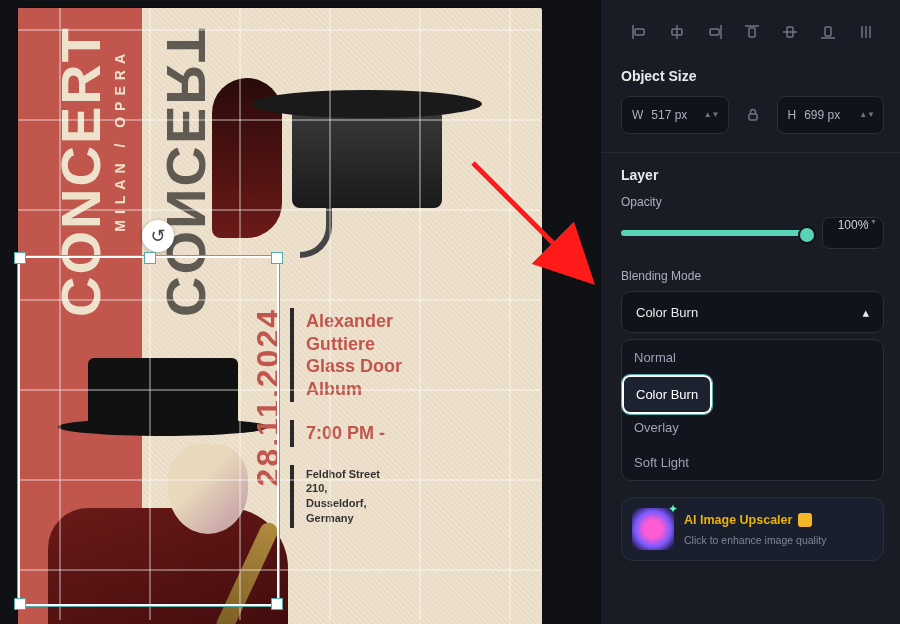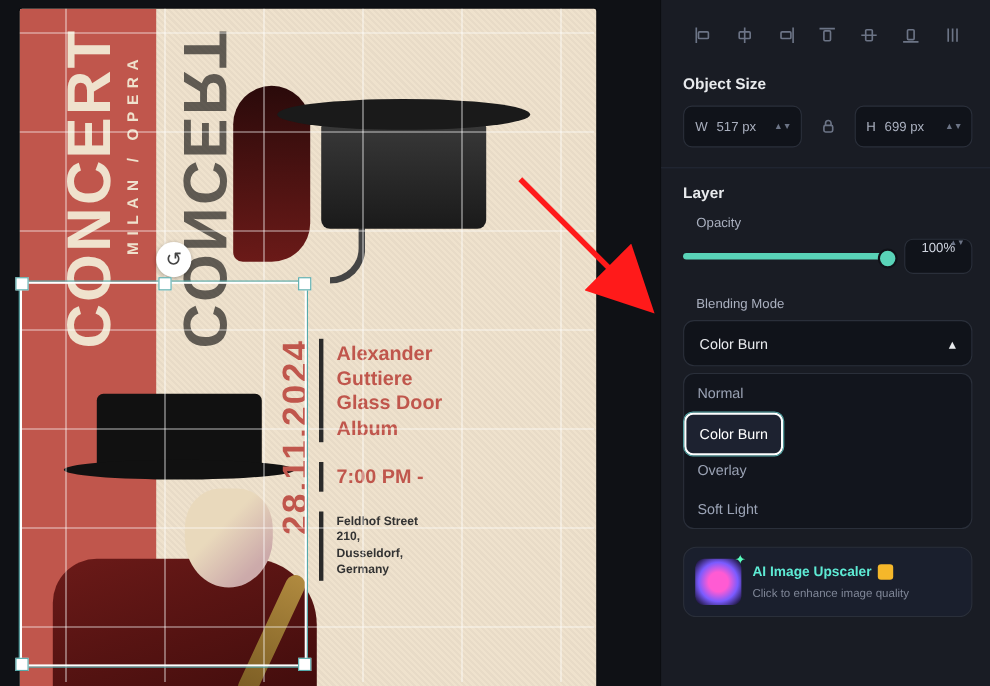--- a/index.html
+++ b/index.html
@@ -37,21 +37,21 @@
   .sel.main{left:18px;top:256px;width:257px;height:346px}
   .handle{position:absolute;width:10px;height:10px;background:#fff;border:1px solid #5aa}
   .grid line{stroke:rgba(255,255,255,.7);stroke-width:1}
   .rotbtn{position:absolute;left:142px;top:220px;width:32px;height:32px;background:#fff;border-radius:50%;display:flex;align-items:center;justify-content:center;color:#444;font-size:18px;box-shadow:0 1px 4px rgba(0,0,0,.3)}
 
   
   .panel{position:absolute;right:0;top:0;width:300px;height:624px;background:#191c24;border-left:1px solid #0b0d11;padding:16px 16px 0 20px;box-sizing:border-box}
   .alignrow{display:flex;justify-content:space-between;padding:4px 6px 18px 6px;color:#6c7486}
   .alignrow span{width:24px;height:24px;display:flex;align-items:center;justify-content:center;cursor:pointer}
   .hdr{font-size:14px;font-weight:700;margin:6px 0 12px 0;color:#e8eaed}
-  .sub{font-size:12px;color:#aab0bf;margin:12px 0 8px 12px}
+  .sub{font-size:12px;color:#aab0bf;margin:12px 0 8px 0}
   .sizerow{display:flex;align-items:center;gap:10px}
   .field{flex:1;background:#10131a;border:1px solid #2a2f3a;border-radius:8px;height:36px;display:flex;align-items:center;padding:0 10px;color:#aab0bf;font-size:12px;gap:8px;position:relative}
   .field .spin{position:absolute;right:8px;display:flex;flex-direction:column;font-size:8px;color:#6c7486;line-height:1}
   .lockbtn{width:28px;height:28px;display:flex;align-items:center;justify-content:center;color:#6c7486}
   .divider{height:1px;background:#242935;margin:18px -20px 14px -20px}
 
   .sliderrow{display:flex;align-items:center;gap:10px}
   .slider{flex:1;height:6px;border-radius:3px;background:linear-gradient(to right,#59d3b8 0%,#59d3b8 100%);position:relative}
   .slider .thumb{position:absolute;right:-4px;top:-4px;width:14px;height:14px;border-radius:50%;background:#59d3b8;border:2px solid #101218}
   .pct{width:60px;height:30px;background:#10131a;border:1px solid #2a2f3a;border-radius:8px;display:flex;align-items:flex-start;justify-content:center;font-size:12px;color:#cfd4df;gap:2px;position:relative}
@@ -60,21 +60,21 @@
   .select{margin-top:8px;background:#10131a;border:1px solid #2a2f3a;border-radius:10px;height:40px;display:flex;align-items:center;justify-content:space-between;padding:0 14px;font-size:13px;color:#e8eaed;cursor:pointer}
   .dropdown{margin-top:6px;background:#12151d;border:1px solid #2a2f3a;border-radius:10px;padding:0;font-size:13px}
   .dropdown .opt{padding:10px 12px;color:#9aa2b4;border-radius:8px;cursor:pointer}
   .dropdown .opt.sel{background:#1d2230;color:#fff}
 
   .upscale{margin-top:16px;background:#1a1f2d;border:1px solid #2a2f3a;border-radius:12px;padding:10px;display:flex;gap:10px;align-items:center}
   .upscale .thumb{width:42px;height:42px;border-radius:8px;background:
     radial-gradient(circle at 50% 50%,#ff5bd3 0 30%,#7a5bff 60%,#000 100%)}
   .upscale .spark{position:relative}
   .upscale .spark::after{content:"✦";position:absolute;right:-4px;top:-6px;color:#5affc0;font-size:12px}
-  .upscale .t1{font-size:12.5px;color:#5eead4;font-weight:600;display:flex;align-items:center;gap:6px}
+  .upscale .t1{font-size:12.5px;color:#eab308;font-weight:600;display:flex;align-items:center;gap:6px}
   .crown{width:14px;height:14px;background:#f5b72a;border-radius:3px;display:inline-block}
   .upscale .t2{font-size:10.5px;color:#7e8596;margin-top:7px}
 
   
   .arrow{position:absolute;left:468px;top:158px;pointer-events:none}
 </style>
 </head>
 <body>
 
 <div class="stage">

